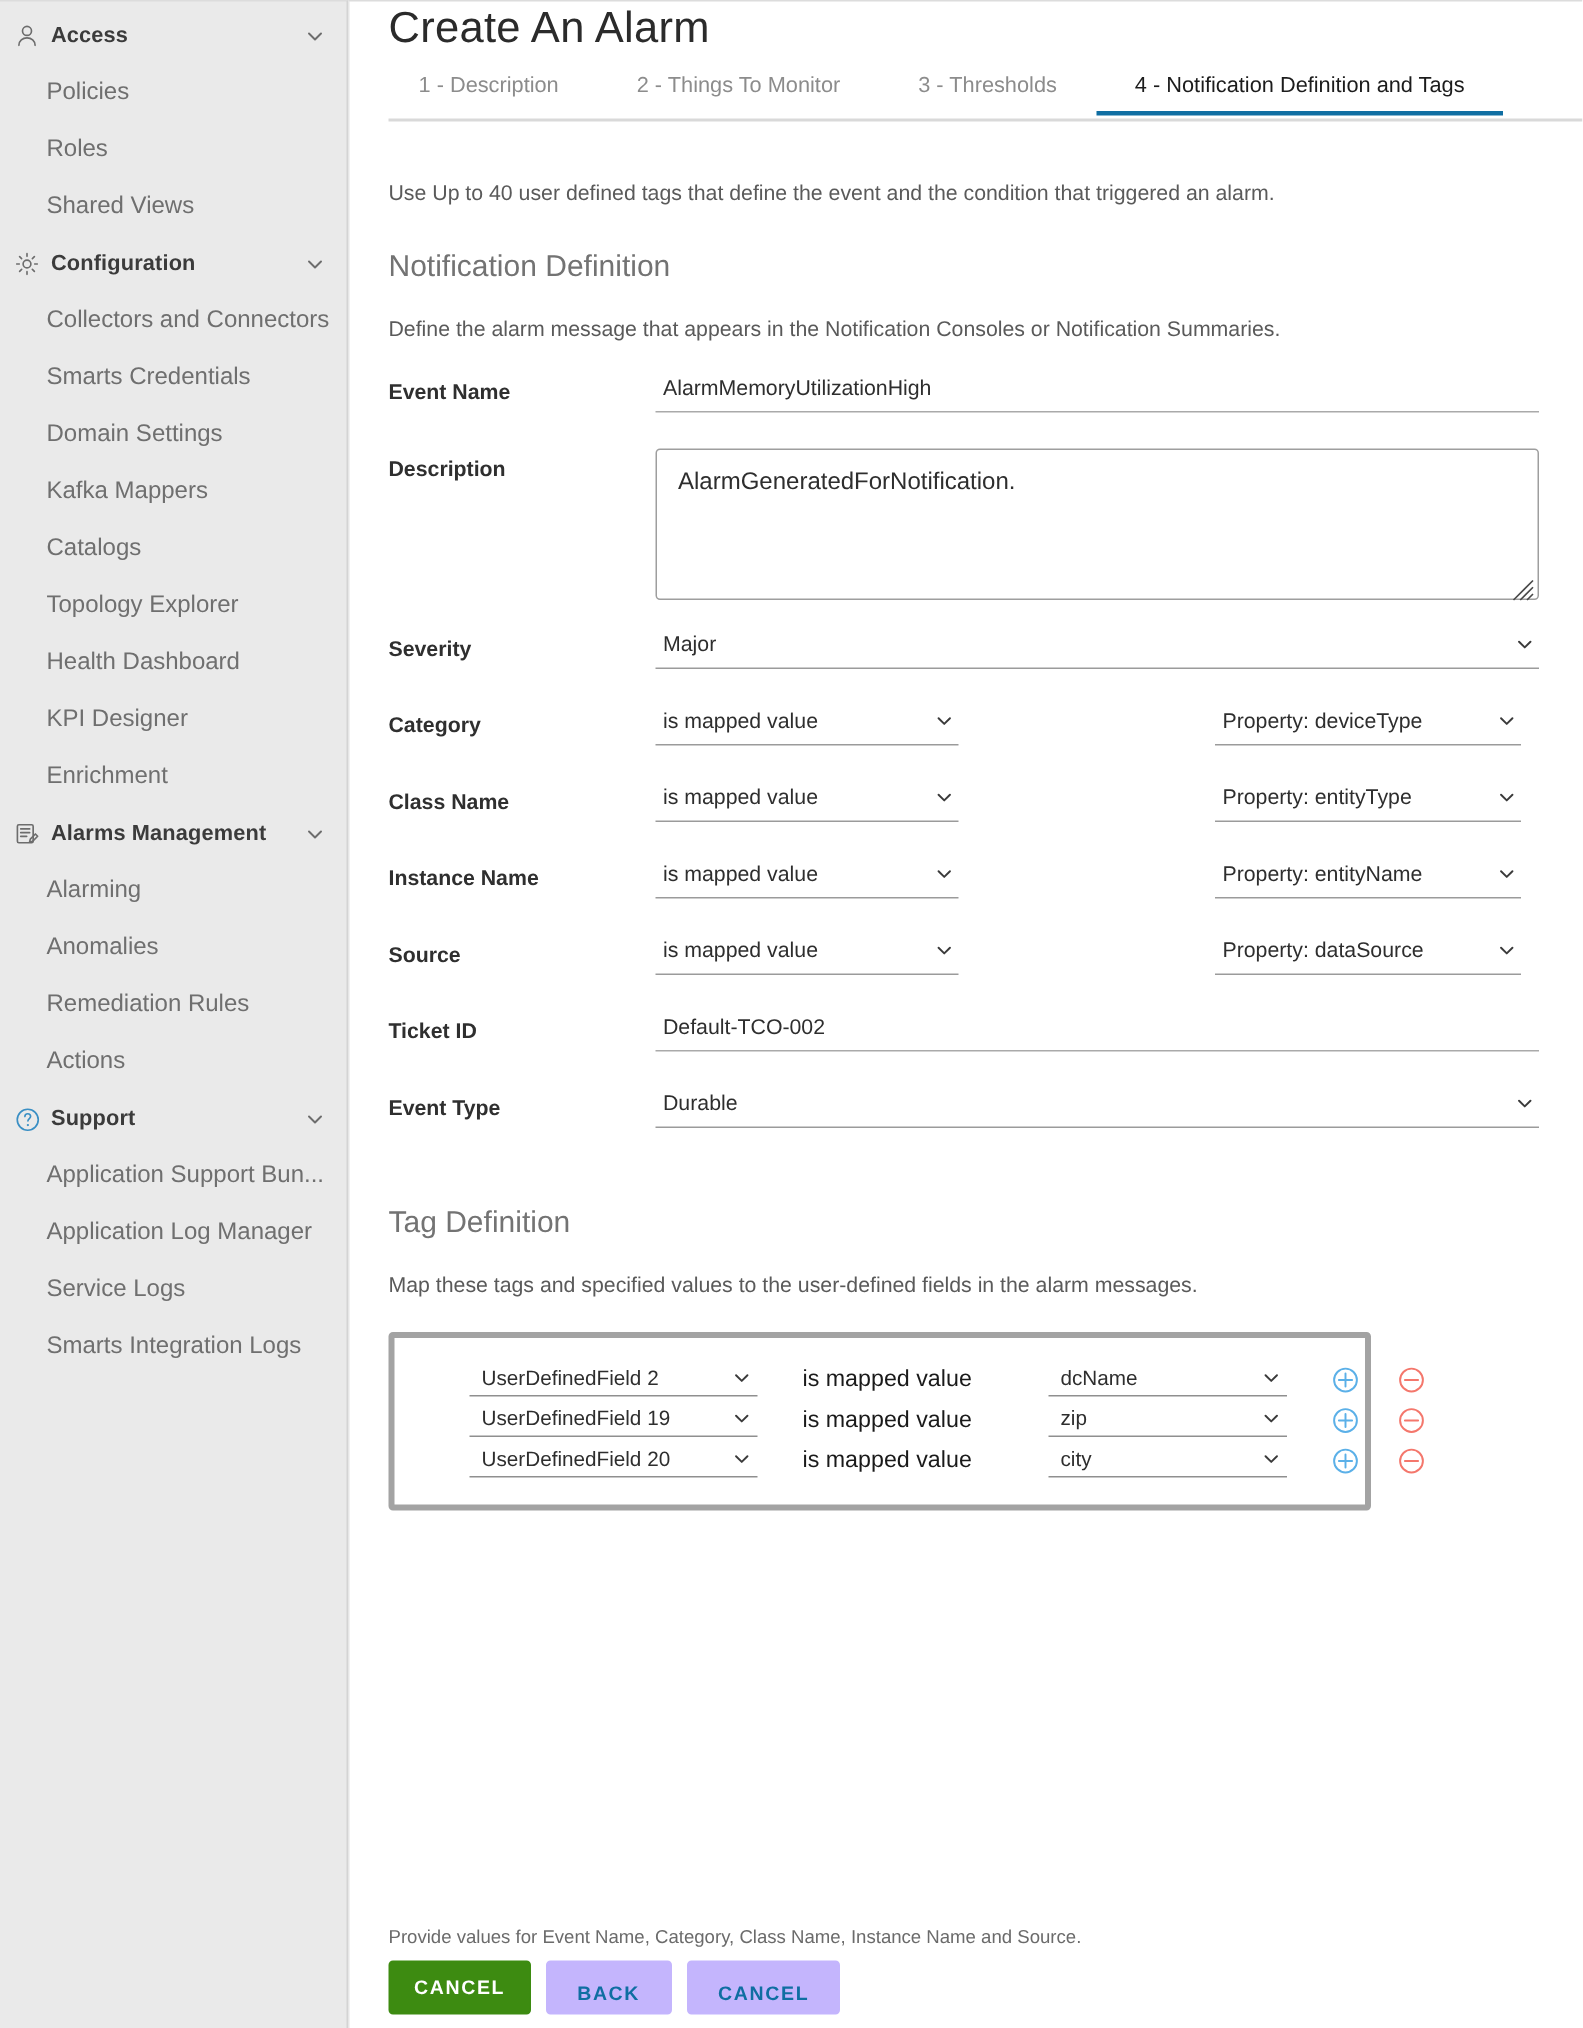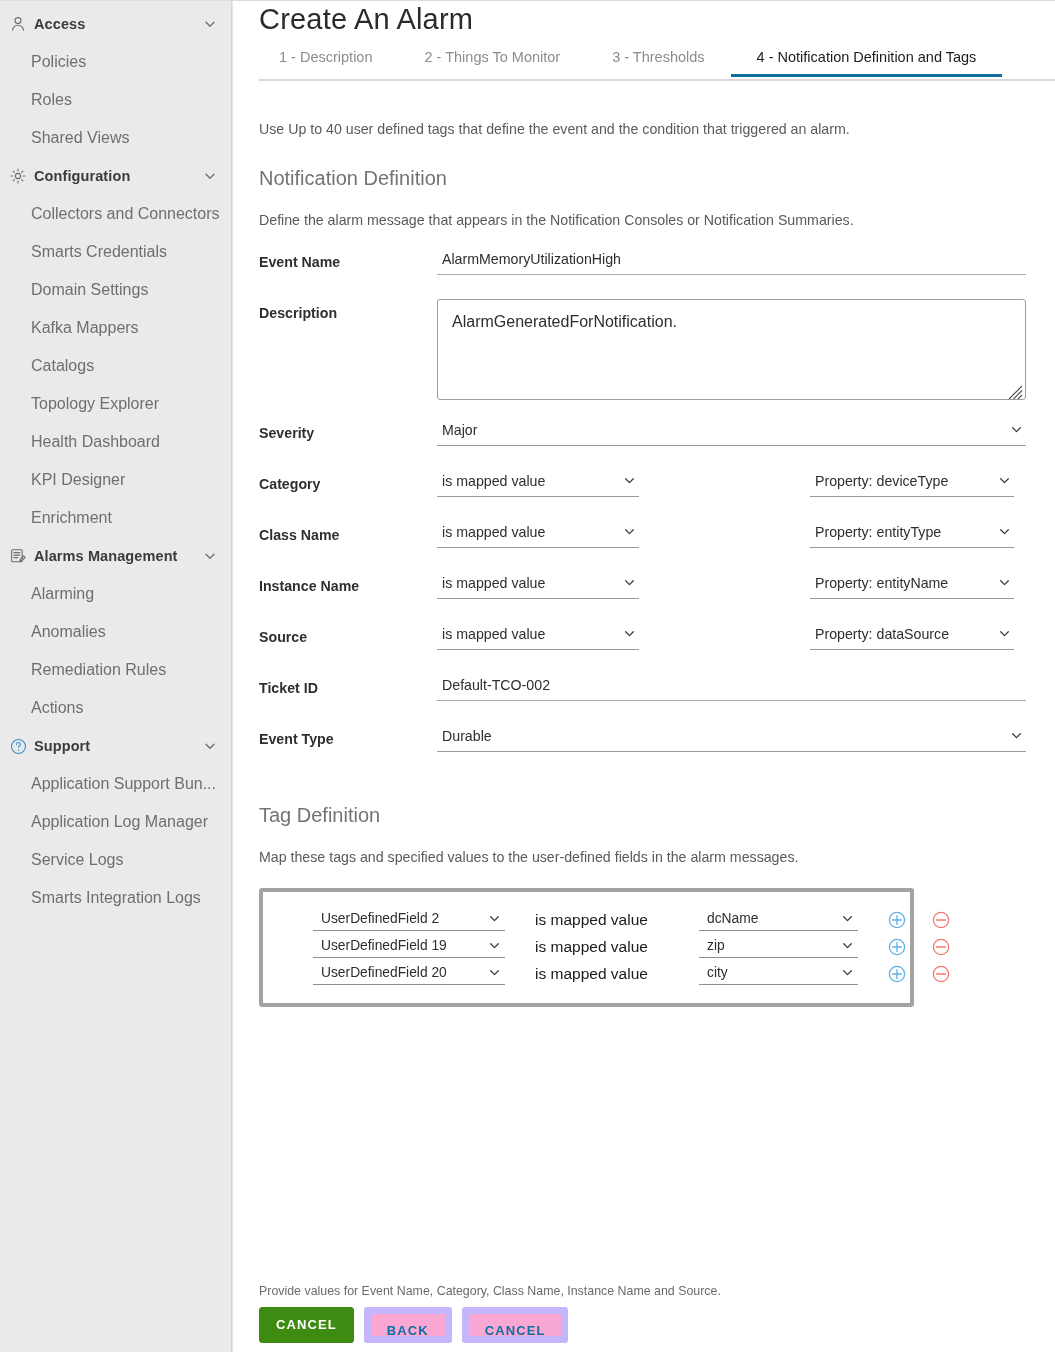--- a/index.html
+++ b/index.html
@@ -286,22 +286,22 @@
     border-radius: 3px;
     cursor: pointer;
     text-align: center;
   }
   .btn-primary {
     background: #3d8b11;
     border: 1px solid #3d8b11;
     color: #ffffff;
   }
   .btn-secondary {
-    background: #f9a8d4;
-    border: 7px solid #c4b5fd;
+    background: #c4b5fd;
+    border: 5px solid #c4b5fd;
     color: #0f6ea2;
   }
 </style>
 </head>
 <body>
 
 <div id="app">
 
   <nav class="sidebar">
 

